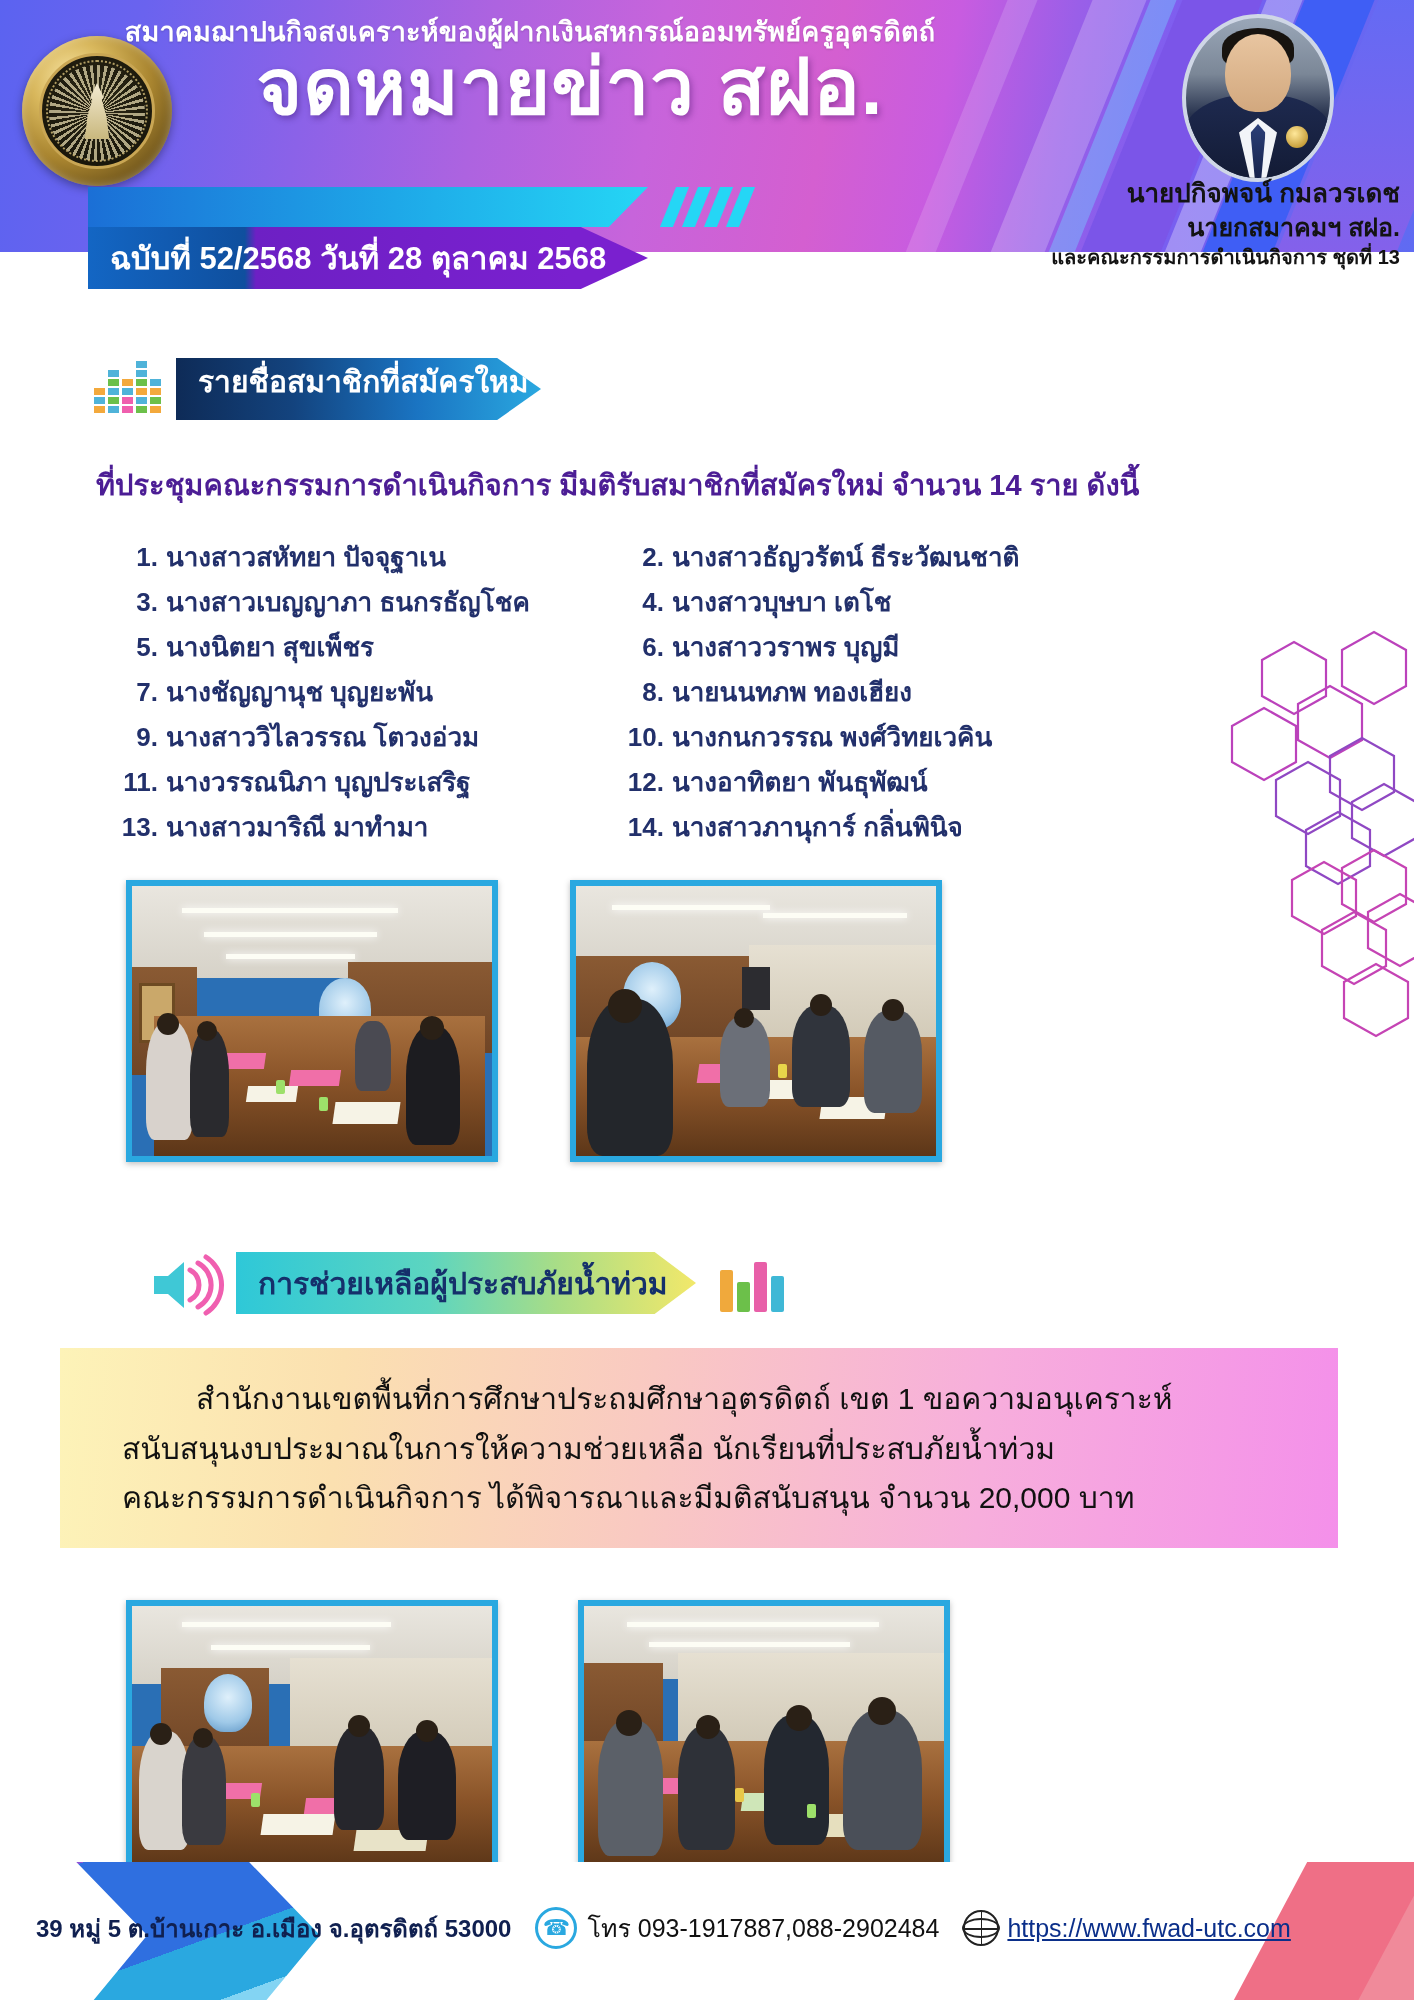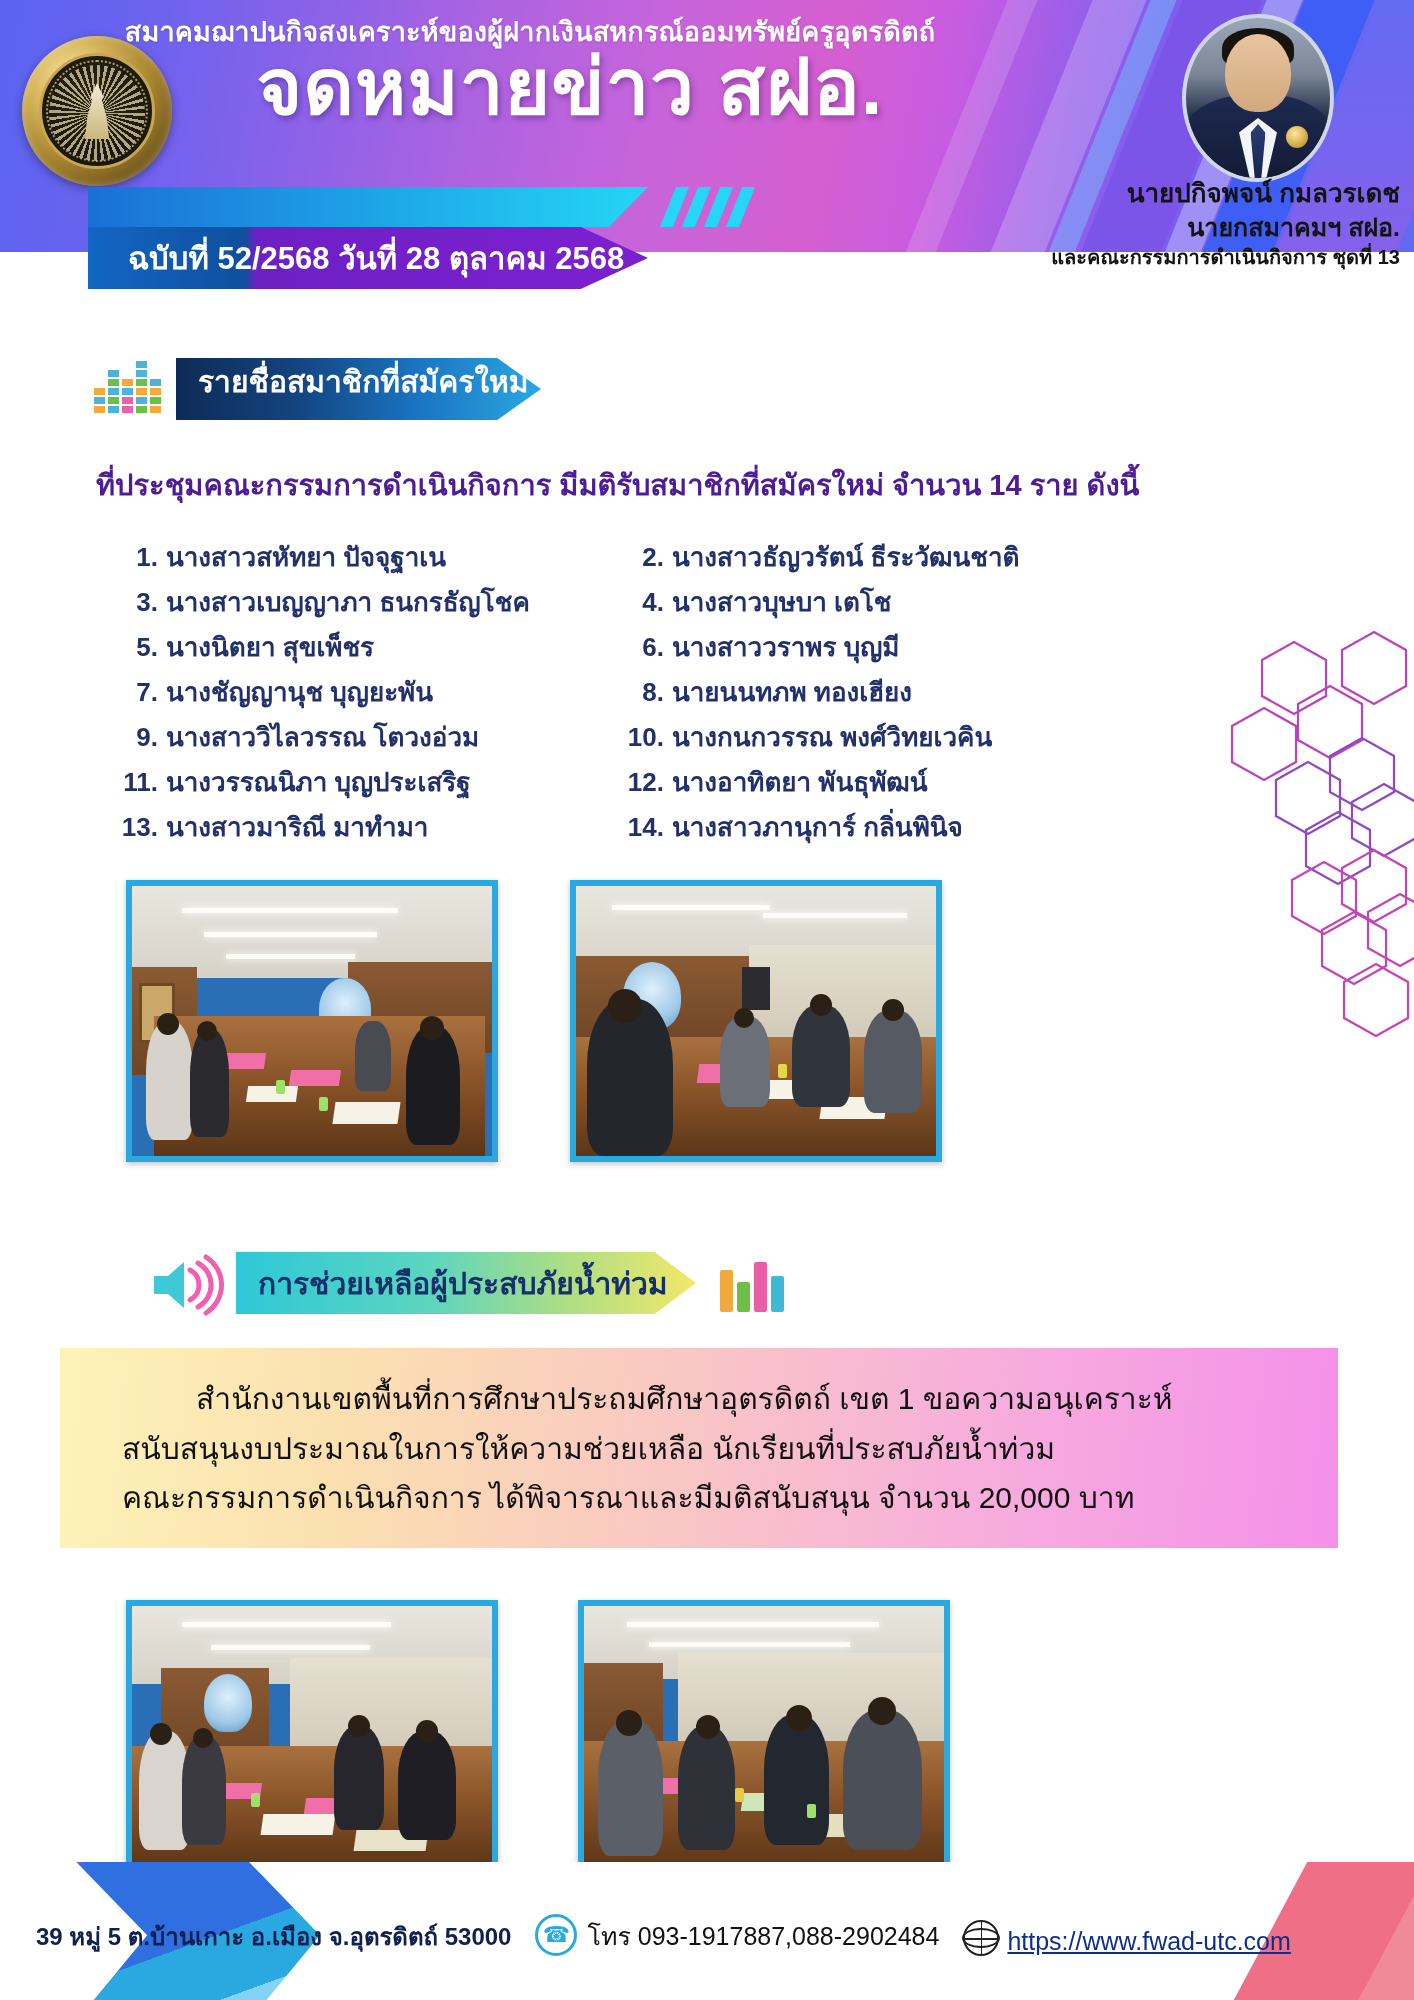--- a/index.html
+++ b/index.html
@@ -68,21 +68,21 @@
   .issue-ticks { position: absolute; left: 578px; top: -48px; width: 90px; height: 40px; }
   .issue-ticks i { position:absolute; top:0; width:13px; height:40px; background:#25d6f5; transform: skewX(-22deg); }
   .issue-ticks i:nth-child(1){left:2px;} .issue-ticks i:nth-child(2){left:24px;}
   .issue-ticks i:nth-child(3){left:46px;} .issue-ticks i:nth-child(4){left:68px;}
   .issue-chip {
     position: absolute; left: 0; top: -8px; width: 560px; height: 62px;
     background: linear-gradient(90deg,#1366c4 0%,#0f4f9e 28%, #6d20c4 30%, #7a20cf 86%, #7a20cf 100%);
     clip-path: polygon(0 0, 88% 0, 100% 50%, 88% 100%, 0 100%);
     display: flex; align-items: center;
   }
-  .issue-text { color:#fff; font-size:31px; font-weight:700; padding-left:40px; white-space:nowrap; }
+  .issue-text { color:#fff; font-size:31px; font-weight:700; padding-left:22px; white-space:nowrap; }
 
   
   .pres-photo {
     position: absolute; right: 80px; top: 14px; width: 152px; height: 168px; border-radius: 50%;
     background: linear-gradient(180deg,#9aa7b8 0%, #7b8797 35%, #2a3550 60%, #1b2340 100%);
     border: 4px solid #cfd7e6; overflow: hidden;
   }
   .pp-face { position:absolute; left:50%; top:16px; transform:translateX(-50%); width:66px; height:78px;
     border-radius:50% 50% 46% 46%; background: linear-gradient(180deg,#e8c5a0,#d2a87e); }
   .pp-hair { position:absolute; left:50%; top:10px; transform:translateX(-50%); width:72px; height:40px;
@@ -190,21 +190,21 @@
       linear-gradient(160deg, transparent 0 52%, #2aa8e0 52% 64%, transparent 64%),
       linear-gradient(160deg, transparent 0 64%, #83d4f3 64% 74%, transparent 74%);
     clip-path: polygon(0 0, 48% 0, 100% 46%, 48% 100%, 0 100%, 52% 46%);
   }
   .fdia { position:absolute; transform: rotate(28deg); }
   .fd1 { right:-60px; top:-90px; width:150px; height:330px; background:#f08a9a; }
   .fd2 { right:48px; top:-40px; width:110px; height:300px; background:#ef6f86; }
   .fd3 { right:-130px; top:10px; width:160px; height:300px; background:#f6b9c2; }
 
   .f-row { position:absolute; left:0; top:38px; width:1414px; height:56px;
-           display:flex; align-items:flex-end; }
+           display:flex; align-items:center; }
   .f-addr { margin-left:36px; color:#102050; font-size:24px; font-weight:700; white-space:nowrap; }
   .f-phone { color:#111; font-size:25px; white-space:nowrap; margin-left:10px; }
   .f-site { color:#0b2f8a; font-size:25px; text-decoration: underline; white-space:nowrap; margin-left:8px; }
 
   .phone-icon { width:42px;height:42px;border-radius:50%;border:3px solid #2aa8e0;
     display:inline-flex;align-items:center;justify-content:center;color:#2aa8e0;font-size:22px;
     margin-left:24px; }
   .globe-icon { width:36px;height:36px;border-radius:50%;border:2px solid #222; position:relative;
     display:inline-block; margin-left:24px; }
   .globe-icon::before{content:"";position:absolute;left:50%;top:0;width:1px;height:100%;background:#222;}

